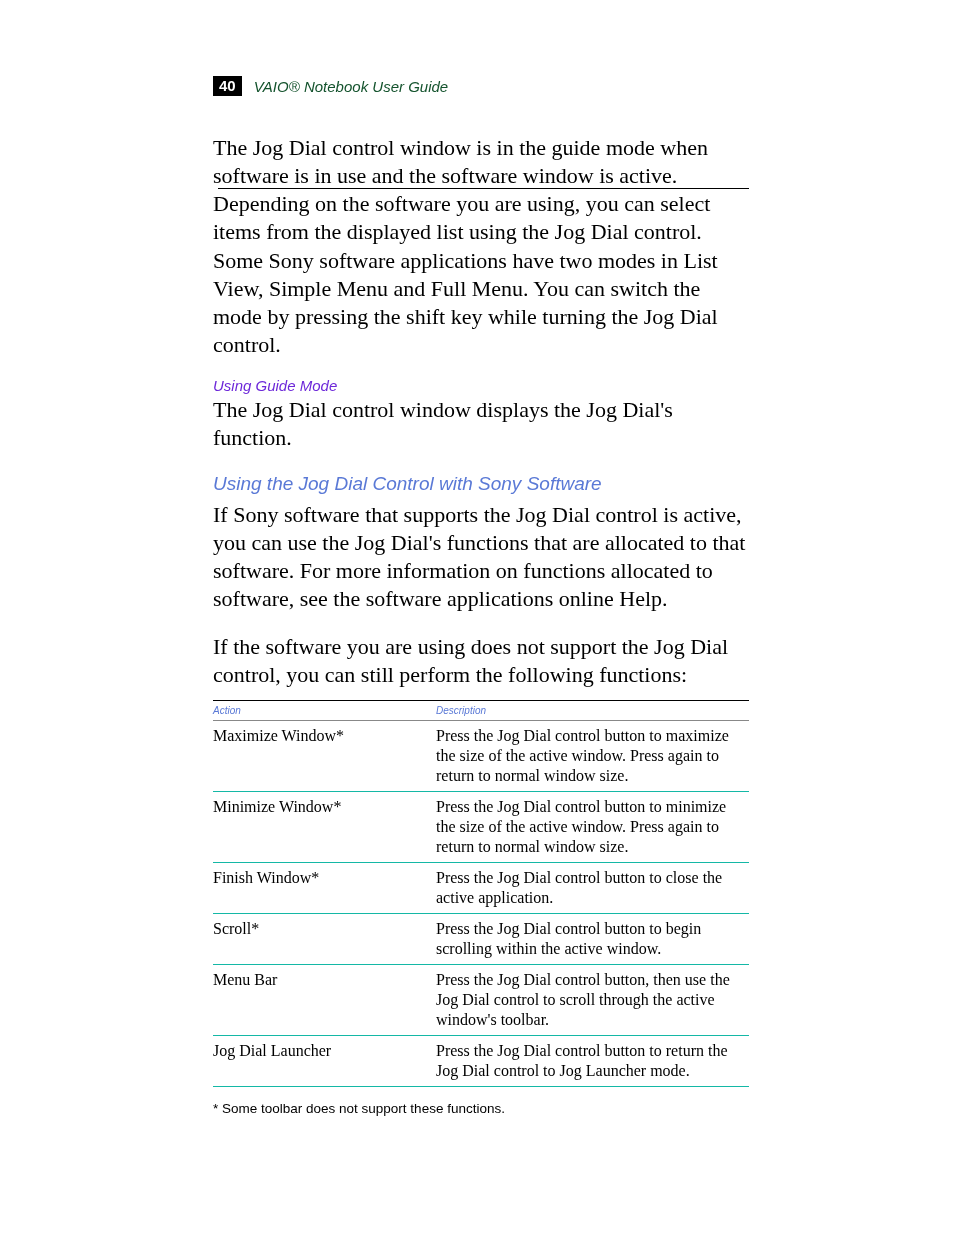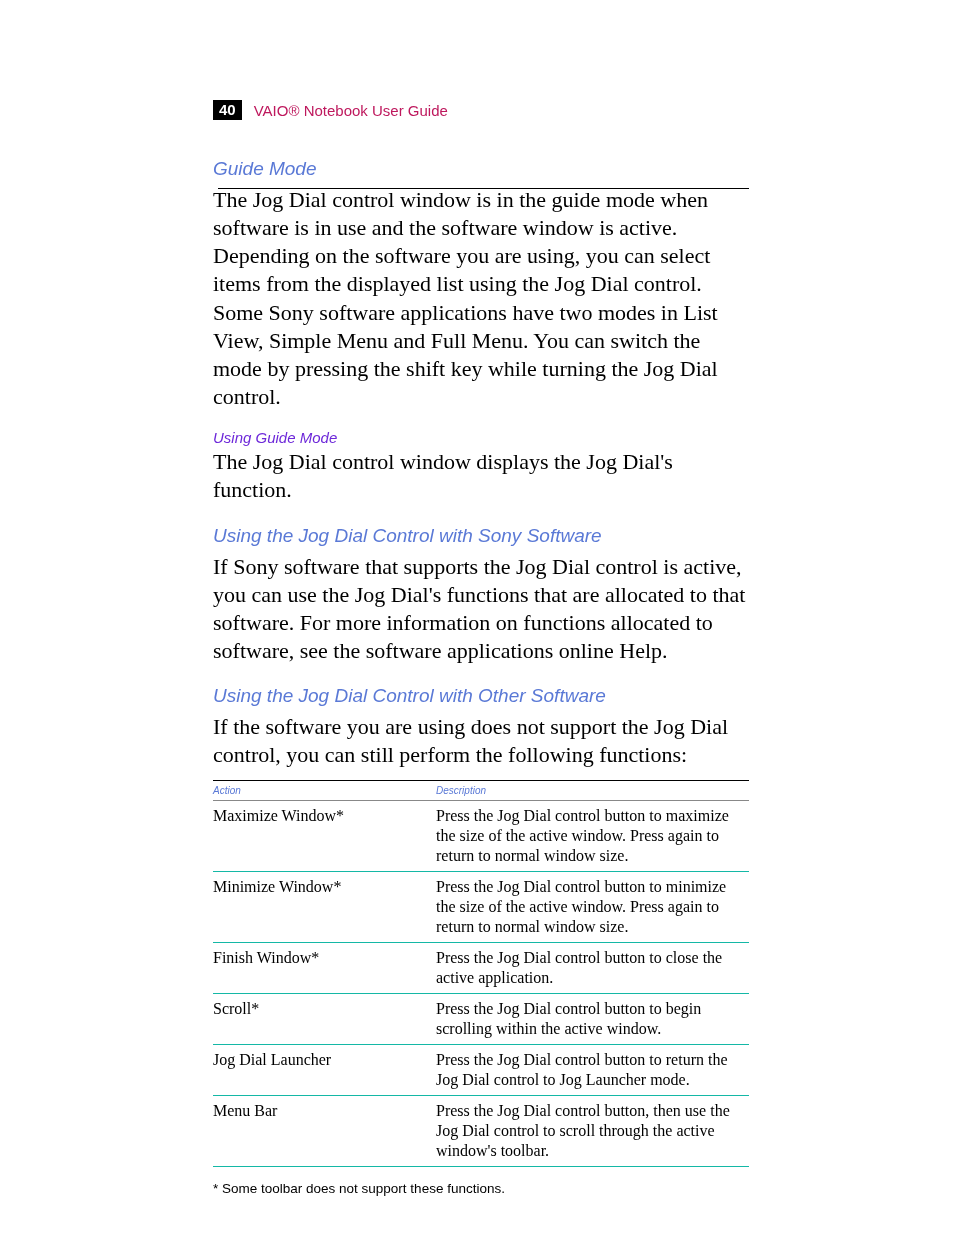--- a/index.html
+++ b/index.html
@@ -7,21 +7,21 @@
     padding: 0;
     background: #ffffff;
     font-family: "Palatino Linotype", "Book Antiqua", Palatino, Georgia, serif;
     color: #000;
   }
   .page {
     width: 954px;
     height: 1235px;
     position: relative;
     box-sizing: border-box;
-    padding: 100px 205px 0 213px;
+    padding: 76px 205px 0 213px;
   }
   .top-rule {
     position: absolute;
     left: 218px;
     right: 205px;
     top: 188px;
     border-top: 1.5px solid #000;
   }
   .header-row {
     display: flex;
@@ -33,21 +33,22 @@
     color: #fff;
     font-weight: bold;
     font-size: 15px;
     padding: 2px 6px 3px 6px;
     margin-right: 12px;
     display: inline-block;
     line-height: 1;
     font-family: Verdana, Geneva, sans-serif;
   }
   .guide-title {
-    color: #be185d;
+    color: #14532d;
+    font-style: italic;
     font-size: 15px;
     font-family: Verdana, "Segoe UI", sans-serif;
   }
   .section-heading {
     color: #5a79d6;
     font-style: italic;
     font-size: 19px;
     font-family: Verdana, "Segoe UI", sans-serif;
     margin: 0 0 6px 0;
     font-weight: 400;
@@ -108,33 +109,31 @@
 
 <div class="page">
   <div class="top-rule"></div>
 
   <div class="header-row">
     <span class="page-badge">40</span>
     <span class="guide-title">VAIO® Notebook User Guide</span>
   </div>
 
   <div class="block">
-    <div class="section-heading">Guide Mode</div>
     <p class="body-text">The Jog Dial control window is in the guide mode when software is in use and the software window is active. Depending on the software you are using, you can select items from the displayed list using the Jog Dial control. Some Sony software applications have two modes in List View, Simple Menu and Full Menu. You can switch the mode by pressing the shift key while turning the Jog Dial control.</p>
     <div class="sub-heading">Using Guide Mode</div>
     <p class="body-text">The Jog Dial control window displays the Jog Dial's function.</p>
   </div>
 
   <div class="block">
     <div class="section-heading">Using the Jog Dial Control with Sony Software</div>
     <p class="body-text">If Sony software that supports the Jog Dial control is active, you can use the Jog Dial's functions that are allocated to that software. For more information on functions allocated to software, see the software applications online Help.</p>
   </div>
 
   <div class="block">
-    <div class="section-heading">Using the Jog Dial Control with Other Software</div>
     <p class="body-text tight">If the software you are using does not support the Jog Dial control, you can still perform the following functions:</p>
 
     <table class="actions">
       <thead>
         <tr>
           <th>Action</th>
           <th>Description</th>
         </tr>
       </thead>
       <tbody>
@@ -148,25 +147,25 @@
         </tr>
         <tr>
           <td class="action-col">Finish Window*</td>
           <td>Press the Jog Dial control button to close the active application.</td>
         </tr>
         <tr>
           <td class="action-col">Scroll*</td>
           <td>Press the Jog Dial control button to begin scrolling within the active window.</td>
         </tr>
         <tr>
+          <td class="action-col">Menu Bar</td>
+          <td>Press the Jog Dial control button, then use the Jog Dial control to scroll through the active window's toolbar.</td>
+        </tr>
+        <tr>
           <td class="action-col">Jog Dial Launcher</td>
           <td>Press the Jog Dial control button to return the Jog Dial control to Jog Launcher mode.</td>
-        </tr>
-        <tr>
-          <td class="action-col">Menu Bar</td>
-          <td>Press the Jog Dial control button, then use the Jog Dial control to scroll through the active window's toolbar.</td>
         </tr>
       </tbody>
     </table>
 
     <div class="footnote">*  Some toolbar does not support these functions.</div>
   </div>
 </div>
 
 </body></html>

